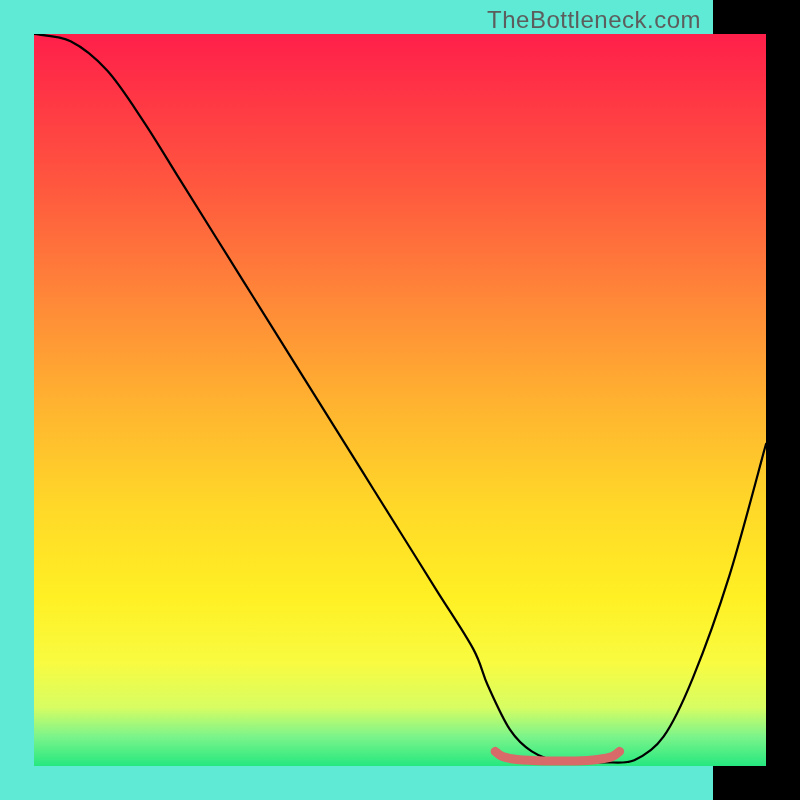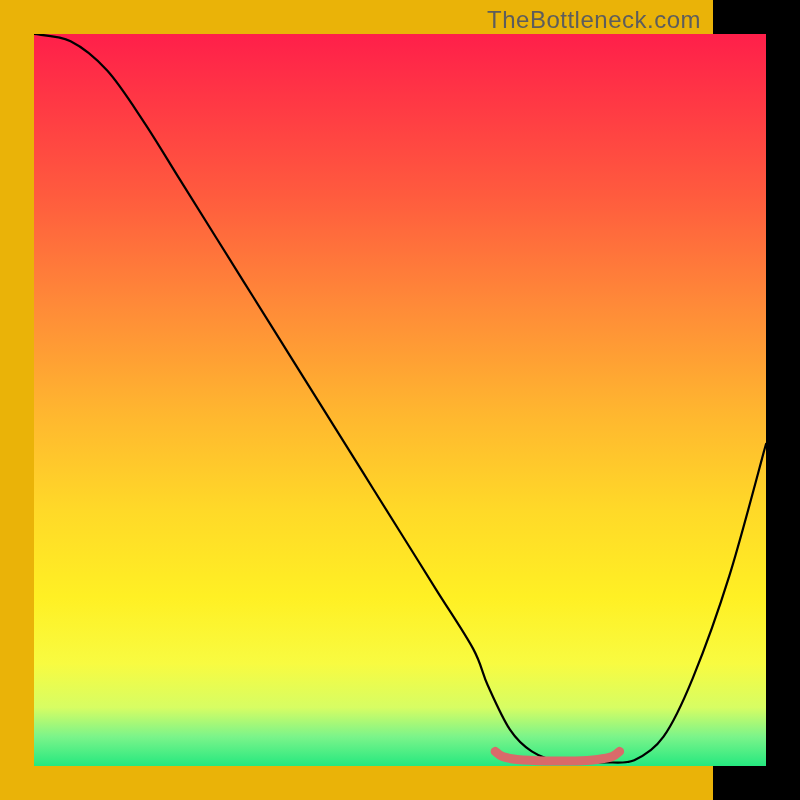--- a/index.html
+++ b/index.html
@@ -8,21 +8,21 @@
     width: 800px;
     height: 800px;
     background: #000;
     overflow: hidden;
     font-family: Arial, Helvetica, sans-serif;
   }
   .frame {
     position: relative;
     width: 713px;
     height: 800px;
-    background: #eab308;
+    background: #5eead4;
   }
   .plot {
     position: absolute;
     left: 34px;
     top: 34px;
     width: 732px;
     height: 732px;
     background: linear-gradient(to bottom,
       #ff1f4a 0%,
       #ff3a44 10%,

